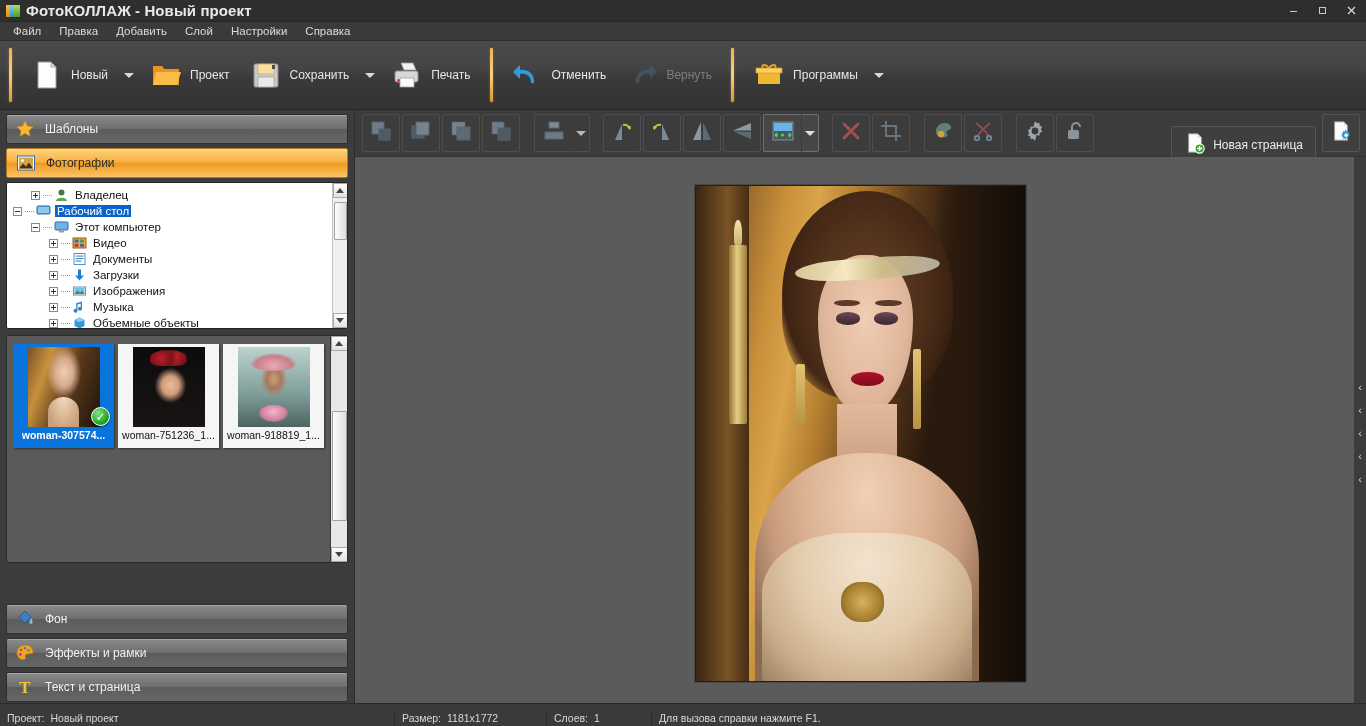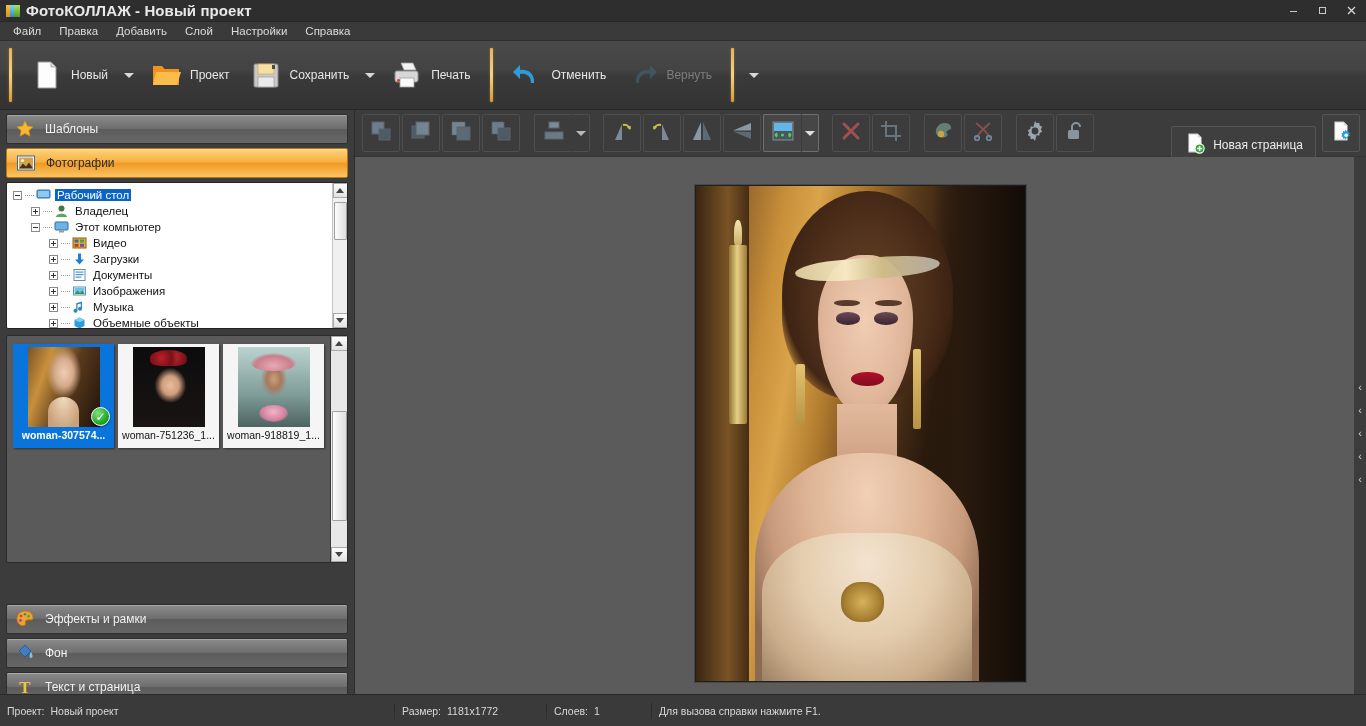--- a/index.html
+++ b/index.html
@@ -205,23 +205,23 @@
   }
   .collapse-rail {
     position: absolute; right: 0; top: 0; bottom: 0; width: 12px;
     display: flex; flex-direction: column; align-items: center; justify-content: center; gap: 12px;
     background: #3c3c3c;
   }
   .crail-arrow { color: #cfcfcf; font-size: 11px; line-height: 1; cursor: default; }
 
   
   .statusbar {
-    position: absolute; left: 0; right: 0; bottom: 0; height: 32px;
+    position: absolute; left: 0; right: 0; bottom: 0; height: 23px;
     background: #3a3a3a; border-top: 1px solid #2a2a2a;
-    display: flex; align-items: center; font-size: 10.5px; color: #d8d8d8;
+    display: flex; align-items: flex-end; font-size: 10.5px; color: #d8d8d8;
   }
   .sb-cell { height: 16px; display: flex; align-items: center; padding: 0 7px; border-right: 1px solid #2c2c2c; }
 
   
   .portrait { position: absolute; inset: 0; }
   .p-bg { position: absolute; inset: 0; background:
       linear-gradient(100deg,#6b4a22 0%,#8a5f28 10%,#c98f3a 22%,#d9a44a 30%,#b07a2e 40%,#5d3d1c 52%,#2a1a0e 66%,#171009 100%); }
   .p-panelL { position:absolute; left:0; top:0; width:16%; height:100%;
       background: linear-gradient(90deg,#3a2612,#7a5326 60%,#452d14); }
   .p-candle { position:absolute; left:10%; top:12%; width:5.5%; height:36%;
@@ -396,20 +396,30 @@
       <span class="icon32">
         <svg width="32" height="32" viewBox="0 0 32 32">
           <path d="M10 24 C9 13 18 10 24 11 L24 6 L31 13 L24 20 L24 15 C19 14 13 16 13 24 z" fill="#3f5c6b" opacity=".75"></path>
         </svg>
       </span>
       <span class="lbl">Вернуть</span>
     </div>
 
     <div class="tb-sep"></div>
 
+    <div class="tb-item">
+      <span class="icon32">
+        <svg width="32" height="32" viewBox="0 0 32 32">
+          <path d="M5 13 h22 v12 h-22 z" fill="#f0b832"></path>
+          <path d="M3 9 h26 v5 h-26 z" fill="#fbd05c" stroke="#d2992a" stroke-width=".7"></path>
+          <path d="M16 9 C12 4 8 6 10 9 M16 9 C20 4 24 6 22 9" fill="none" stroke="#e0a425" stroke-width="2"></path>
+        </svg>
+      </span>
+      <span class="lbl">Программы</span>
+    </div>
     <div class="tb-caret">
         <i class="caret-dn"></i>
       </div>
   </div>
 
   <div class="body">
 
     <div class="leftpanel">
 
       <div class="accordion-hdr">
@@ -429,42 +439,42 @@
             <circle cx="6.5" cy="7.5" r="1.6" fill="#fff6cf"></circle>
             <path d="M3 15.5 l4-5 3 3 3-4 4 6z" fill="#4a3210"></path>
           </svg>
         </span>
         <span class="hl">Фотографии</span>
       </div>
 
       <div class="treebox">
         <div class="treescroll">
 
+          <div class="tnode" style="padding-left:18px">
+            <span class="tbox plus"></span>
+            <span class="tdots"></span>
+            <span class="tico">
+              <svg width="15" height="14" viewBox="0 0 15 14">
+                  <circle cx="7.5" cy="4.5" r="3" fill="#3f7a3f"></circle>
+                  <path d="M2 13 C2 8.5 13 8.5 13 13z" fill="#5aa85a"></path>
+                </svg>
+            </span>
+            <span class="tlabel">Владелец</span>
+          </div>
+
           <div class="tnode sel" style="padding-left:0px">
             <span class="tbox"></span>
             <span class="tdots"></span>
             <span class="tico">
               <svg width="15" height="14" viewBox="0 0 15 14">
                   <rect x="1" y="2" width="13" height="8" rx="1" fill="#5fa8df" stroke="#2c6ea4"></rect>
                   <rect x="2" y="3" width="11" height="6" fill="#8ec8ef"></rect>
                 </svg>
             </span>
             <span class="tlabel">Рабочий стол</span>
-          </div>
-
-          <div class="tnode" style="padding-left:18px">
-            <span class="tbox plus"></span>
-            <span class="tdots"></span>
-            <span class="tico">
-              <svg width="15" height="14" viewBox="0 0 15 14">
-                  <circle cx="7.5" cy="4.5" r="3" fill="#3f7a3f"></circle>
-                  <path d="M2 13 C2 8.5 13 8.5 13 13z" fill="#5aa85a"></path>
-                </svg>
-            </span>
-            <span class="tlabel">Владелец</span>
           </div>
 
           <div class="tnode" style="padding-left:18px">
             <span class="tbox"></span>
             <span class="tdots"></span>
             <span class="tico">
               <svg width="15" height="14" viewBox="0 0 15 14">
                   <rect x="1" y="2" width="13" height="8" rx="1" fill="#6fb3e5" stroke="#2c6ea4"></rect>
                   <rect x="5" y="10.5" width="5" height="2" fill="#9a9a9a"></rect>
                 </svg>
@@ -485,38 +495,38 @@
                 </svg>
             </span>
             <span class="tlabel">Видео</span>
           </div>
 
           <div class="tnode" style="padding-left:36px">
             <span class="tbox plus"></span>
             <span class="tdots"></span>
             <span class="tico">
               <svg width="15" height="14" viewBox="0 0 15 14">
-                  <path d="M6 1.5 h3 v6 h3 l-4.5 5 -4.5-5 h3z" fill="#1d7fd4"></path>
-                </svg>
-            </span>
-            <span class="tlabel">Загрузки</span>
-          </div>
-
-          <div class="tnode" style="padding-left:36px">
-            <span class="tbox plus"></span>
-            <span class="tdots"></span>
-            <span class="tico">
-              <svg width="15" height="14" viewBox="0 0 15 14">
                   <rect x="2" y="1.5" width="11" height="11" fill="#fff" stroke="#5a8fbf"></rect>
                   <rect x="3.5" y="3.5" width="8" height="1.2" fill="#4d94cf"></rect>
                   <rect x="3.5" y="6" width="8" height="1.2" fill="#4d94cf"></rect>
                   <rect x="3.5" y="8.5" width="6" height="1.2" fill="#4d94cf"></rect>
                 </svg>
             </span>
             <span class="tlabel">Документы</span>
+          </div>
+
+          <div class="tnode" style="padding-left:36px">
+            <span class="tbox plus"></span>
+            <span class="tdots"></span>
+            <span class="tico">
+              <svg width="15" height="14" viewBox="0 0 15 14">
+                  <path d="M6 1.5 h3 v6 h3 l-4.5 5 -4.5-5 h3z" fill="#1d7fd4"></path>
+                </svg>
+            </span>
+            <span class="tlabel">Загрузки</span>
           </div>
 
           <div class="tnode" style="padding-left:36px">
             <span class="tbox plus"></span>
             <span class="tdots"></span>
             <span class="tico">
               <svg width="15" height="14" viewBox="0 0 15 14">
                   <rect x="1.5" y="3" width="12" height="8" fill="#fff" stroke="#5a8fbf"></rect>
                   <rect x="2.5" y="4" width="10" height="6" fill="#6fc2e8"></rect>
                   <path d="M2.5 10 l3-3.5 2.5 2.5 2-2.5 2.5 3.5z" fill="#3f8f4f"></path>
@@ -595,37 +605,37 @@
           <div class="vsb-btn" style="width:17px;margin-top:auto">
               <i class="arr-dn"></i>
             </div>
         </div>
       </div>
 
       <div class="bottom-accs">
         <div class="accordion-hdr">
           <span class="acc-ico">
             <svg width="20" height="20" viewBox="0 0 20 20">
+                <path d="M4 8 L10 2 L16 8 L10 14z" fill="#3f7fbf" stroke="#2a5c8f"></path>
+                <path d="M16 9 C18 12 18 15 16 15 C14 15 14 12 16 9z" fill="#79c2ef"></path>
+              </svg>
+          </span>
+          <span class="hl">Фон</span>
+        </div>
+        <div class="accordion-hdr">
+          <span class="acc-ico">
+            <svg width="20" height="20" viewBox="0 0 20 20">
                 <path d="M10 2 C4.5 2 2 6 2 10 C2 15 7 18 10 16 C12 14.5 9 13 11 11.5 C13 10 18 12 18 9 C18 5 15 2 10 2z" fill="#f0a32a" stroke="#c47a12"></path>
                 <circle cx="6" cy="7" r="1.3" fill="#d03a3a"></circle>
                 <circle cx="10" cy="5.2" r="1.3" fill="#3a7fd0"></circle>
                 <circle cx="13.6" cy="7.2" r="1.3" fill="#3aa84a"></circle>
                 <circle cx="5.4" cy="11.4" r="1.3" fill="#8a3ad0"></circle>
               </svg>
           </span>
           <span class="hl">Эффекты и рамки</span>
-        </div>
-        <div class="accordion-hdr">
-          <span class="acc-ico">
-            <svg width="20" height="20" viewBox="0 0 20 20">
-                <path d="M4 8 L10 2 L16 8 L10 14z" fill="#3f7fbf" stroke="#2a5c8f"></path>
-                <path d="M16 9 C18 12 18 15 16 15 C14 15 14 12 16 9z" fill="#79c2ef"></path>
-              </svg>
-          </span>
-          <span class="hl">Фон</span>
         </div>
         <div class="accordion-hdr">
           <span class="acc-ico">
             <svg width="20" height="20" viewBox="0 0 20 20">
                 <text x="10" y="16" font-family="Liberation Serif, serif" font-size="17" font-weight="bold" text-anchor="middle" fill="#f2c438">T</text>
               </svg>
           </span>
           <span class="hl">Текст и страница</span>
         </div>
       </div>

